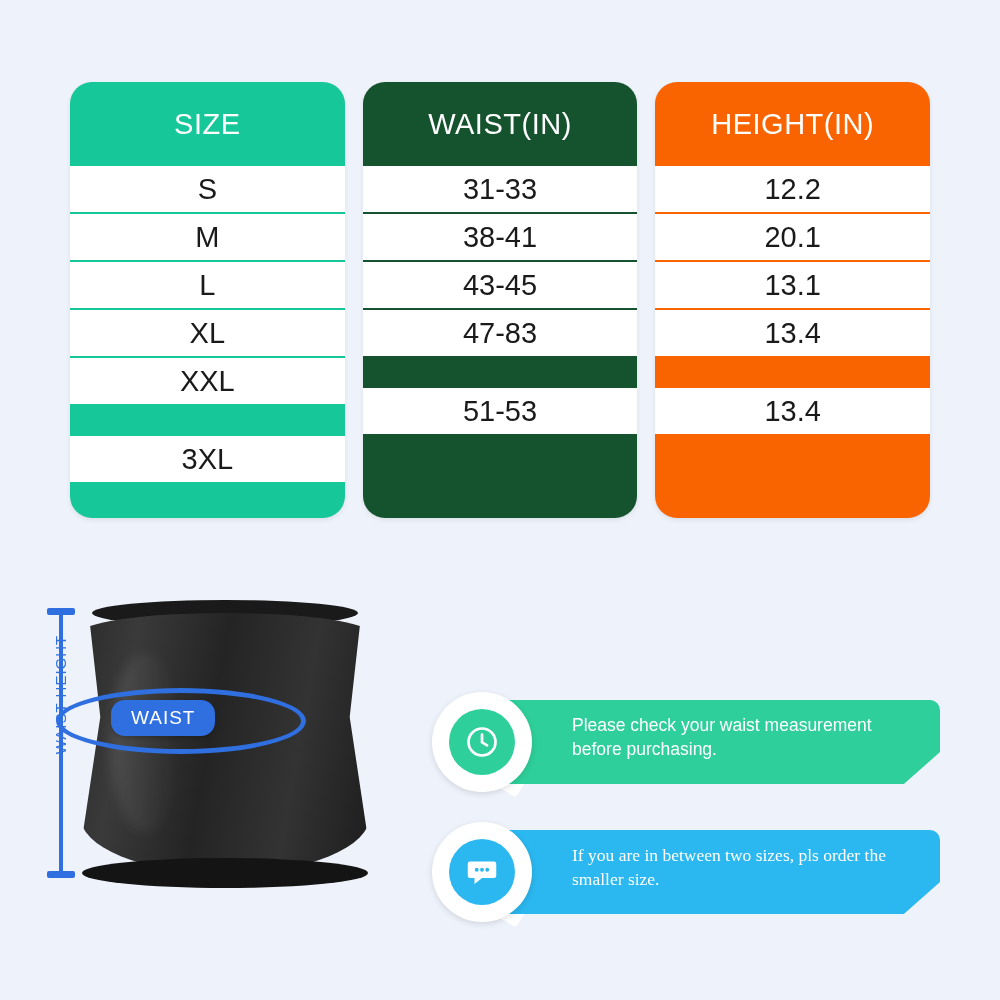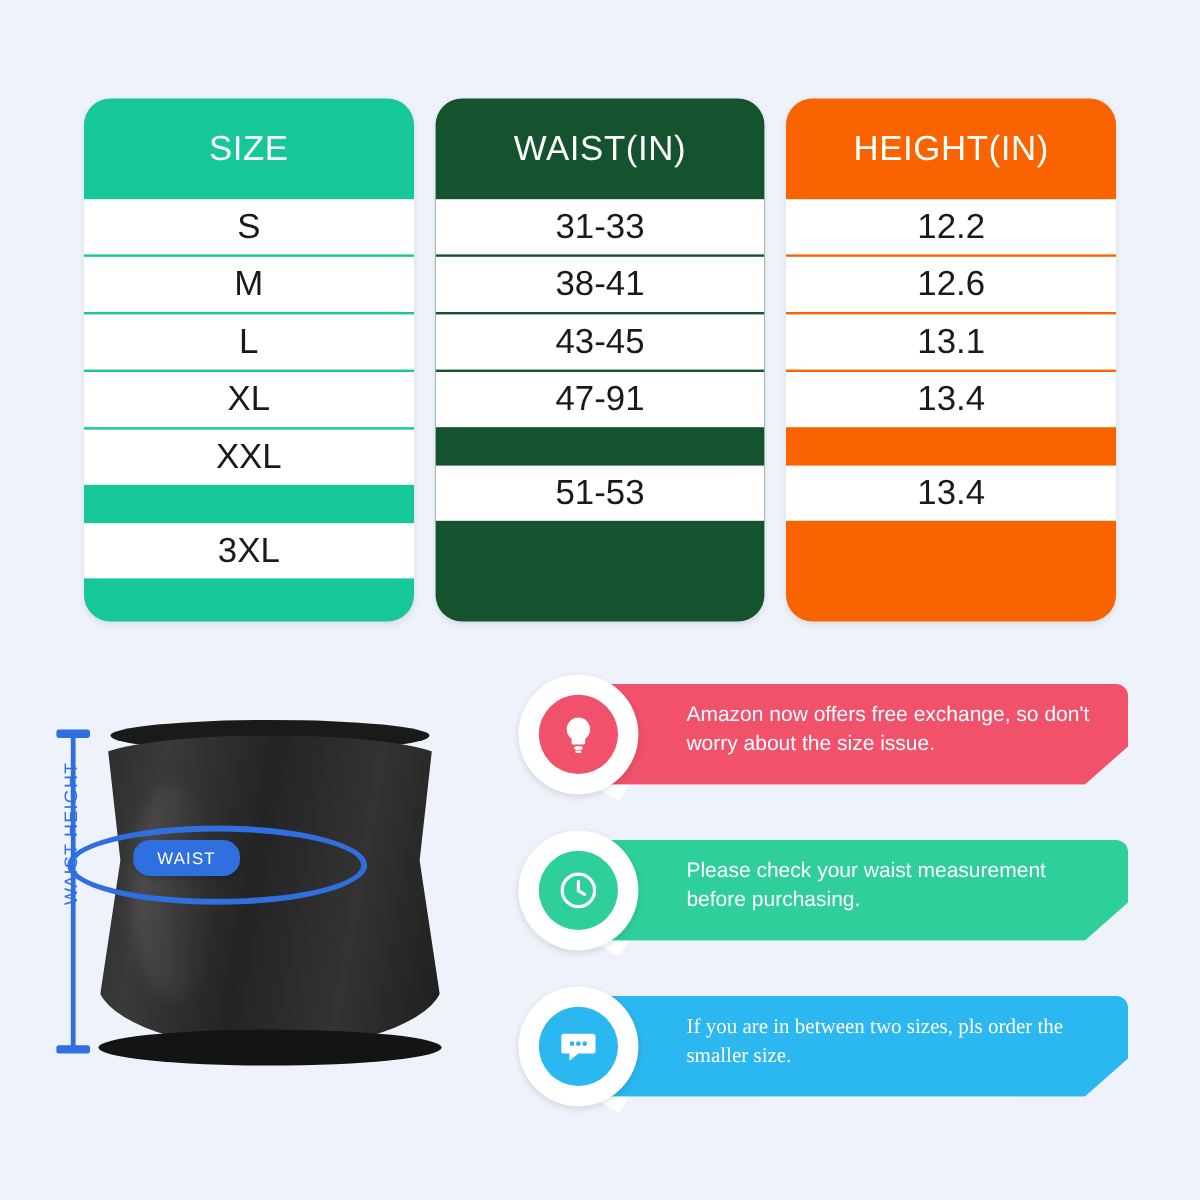--- a/index.html
+++ b/index.html
@@ -126,21 +126,21 @@
     border: 5px solid #2f6fe0;
     border-radius: 50%;
     box-sizing: border-box;
   }
   .waist-label {
     position: absolute;
     left: 93px;
     top: 140px;
     background: #2f6fe0;
     color: #fff;
-    font-size: 14px;
+    font-size: 19px;
     letter-spacing: 1px;
     padding: 7px 20px;
     border-radius: 14px;
     box-shadow: 0 2px 4px rgba(0,0,0,0.2);
   }
 
   .height-ruler {
     position: absolute;
     left: 25px;
     top: 48px;
@@ -272,30 +272,30 @@
       <div class="cell">3XL</div>
     </div>
   </div>
 
   <div class="col waist">
     <div class="col-head">WAIST(IN)</div>
     <div class="col-body">
       <div class="cell">31-33</div>
       <div class="cell">38-41</div>
       <div class="cell">43-45</div>
-      <div class="cell">47-91</div>
+      <div class="cell">47-83</div>
       <div class="cell">51-53</div>
     </div>
   </div>
 
   <div class="col height">
     <div class="col-head">HEIGHT(IN)</div>
     <div class="col-body">
       <div class="cell">12.2</div>
-      <div class="cell">12.6</div>
+      <div class="cell">20.1</div>
       <div class="cell">13.1</div>
       <div class="cell">13.4</div>
       <div class="cell">13.4</div>
     </div>
   </div>
 
 </div>
 
 <div class="product-area">
 
@@ -313,33 +313,20 @@
     </div>
     <div class="belt-bottom-edge"></div>
   </div>
 
   <div class="waist-ring"></div>
   <div class="waist-label">WAIST</div>
 </div>
 
 <div class="notes">
 
-  <div class="note note-1">
-    <div class="ribbon"></div>
-    <div class="note-text">Amazon now offers free exchange, so don't worry about the size issue.</div>
-    <div class="badge">
-      <div class="badge-inner">
-        <svg width="34" height="34" viewBox="0 0 24 24" fill="#ffffff">
-          <path d="M12 2a7 7 0 0 0-4 12.7V17a1 1 0 0 0 1 1h6a1 1 0 0 0 1-1v-2.3A7 7 0 0 0 12 2z"></path>
-          <rect x="9.5" y="19" width="5" height="2" rx="1"></rect>
-          <rect x="10.2" y="21.4" width="3.6" height="1.6" rx="0.8"></rect>
-        </svg>
-      </div>
-    </div>
-  </div>
 
   <div class="note note-2">
     <div class="ribbon"></div>
     <div class="note-text">Please check your waist measurement before purchasing.</div>
     <div class="badge">
       <div class="badge-inner">
         <svg width="36" height="36" viewBox="0 0 24 24" fill="none" stroke="#ffffff" stroke-width="1.8">
           <circle cx="12" cy="12" r="9"></circle>
           <path d="M12 7v5.2l3.4 2" stroke-linecap="round"></path>
         </svg>

